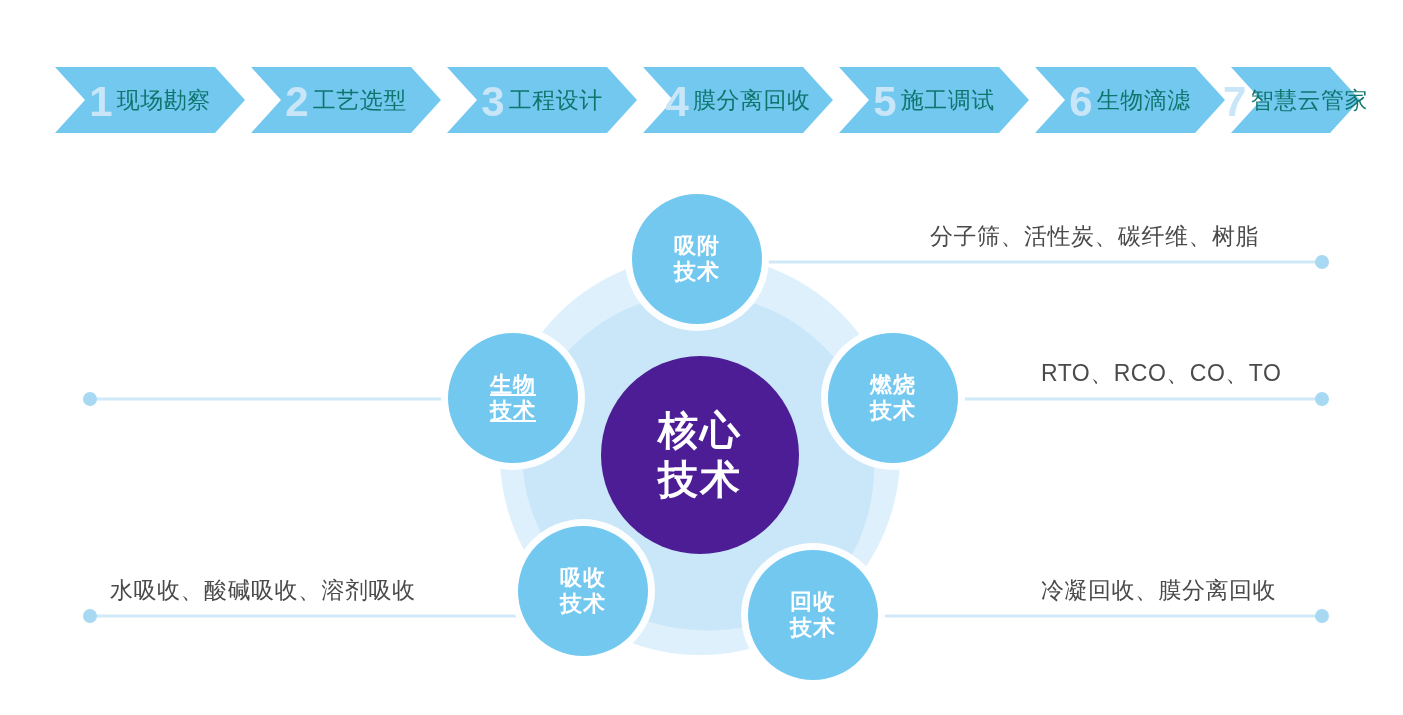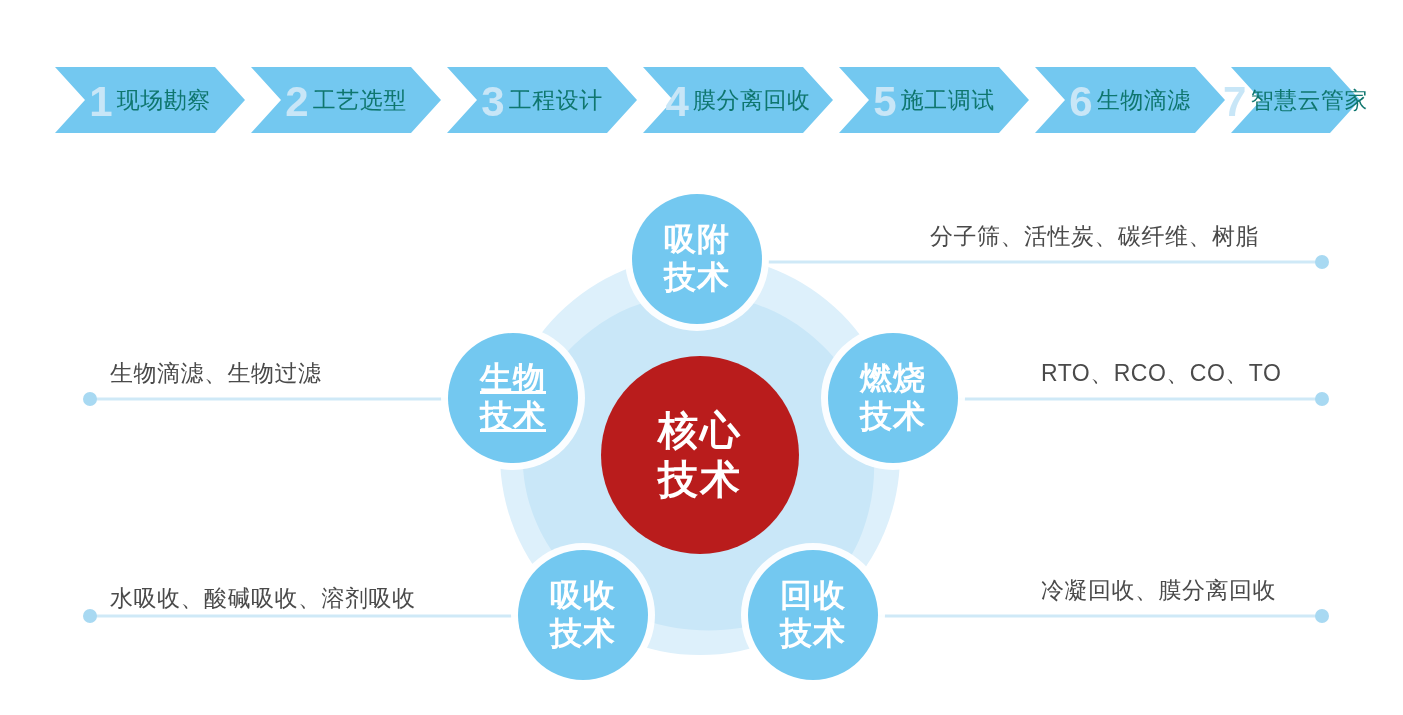--- a/index.html
+++ b/index.html
@@ -76,26 +76,26 @@
     flex-direction: column;
     align-items: center;
     justify-content: center;
     color: #ffffff;
     text-align: center;
     line-height: 1.18;
   }
   .bubble.petal {
     background: #73c8f0;
     box-shadow: 0 0 0 7px rgba(255,255,255,0.92);
-    font-size: 32px;
+    font-size: 22px;
     font-weight: bold;
     letter-spacing: 1px;
   }
   .bubble.core {
-    background: #b91c1c;
+    background: #4c1d95;
     font-size: 40px;
     font-weight: bold;
     letter-spacing: 2px;
     line-height: 1.22;
   }
 
   .annotation {
     position: absolute;
     font-size: 23px;
     color: #4a4a4a;
@@ -198,30 +198,29 @@
     <div class="bubble petal" style="left:828px;top:333px;width:130px;height:130px;">
       <span>燃烧</span>
       <span>技术</span>
     </div>
 
     <div class="bubble petal" style="left:748px;top:550px;width:130px;height:130px;">
       <span>回收</span>
       <span>技术</span>
     </div>
 
-    <div class="bubble petal" style="left:518px;top:550px;width:130px;height:130px;">
+    <div class="bubble petal" style="left:518px;top:526px;width:130px;height:130px;">
       <span>吸收</span>
       <span>技术</span>
     </div>
 
     <div class="bubble petal" style="left:448px;top:333px;width:130px;height:130px;text-decoration:underline;">
       <span>生物</span>
       <span>技术</span>
     </div>
 
     <div class="annotation right" style="left:1041px;top:358px;">RTO、RCO、CO、TO</div>
     <div class="annotation right" style="left:930px;top:221px;">分子筛、活性炭、碳纤维、树脂</div>
     <div class="annotation right" style="left:1041px;top:575px;">冷凝回收、膜分离回收</div>
-    <div class="annotation left" style="left:110px;top:358px;">生物滴滤、生物过滤</div>
-    <div class="annotation left" style="left:110px;top:575px;margin-top:8px;">水吸收、酸碱吸收、溶剂吸收</div>
+    <div class="annotation left" style="left:110px;top:575px;">水吸收、酸碱吸收、溶剂吸收</div>
 
   </div>
 </div>
 
 </body></html>

